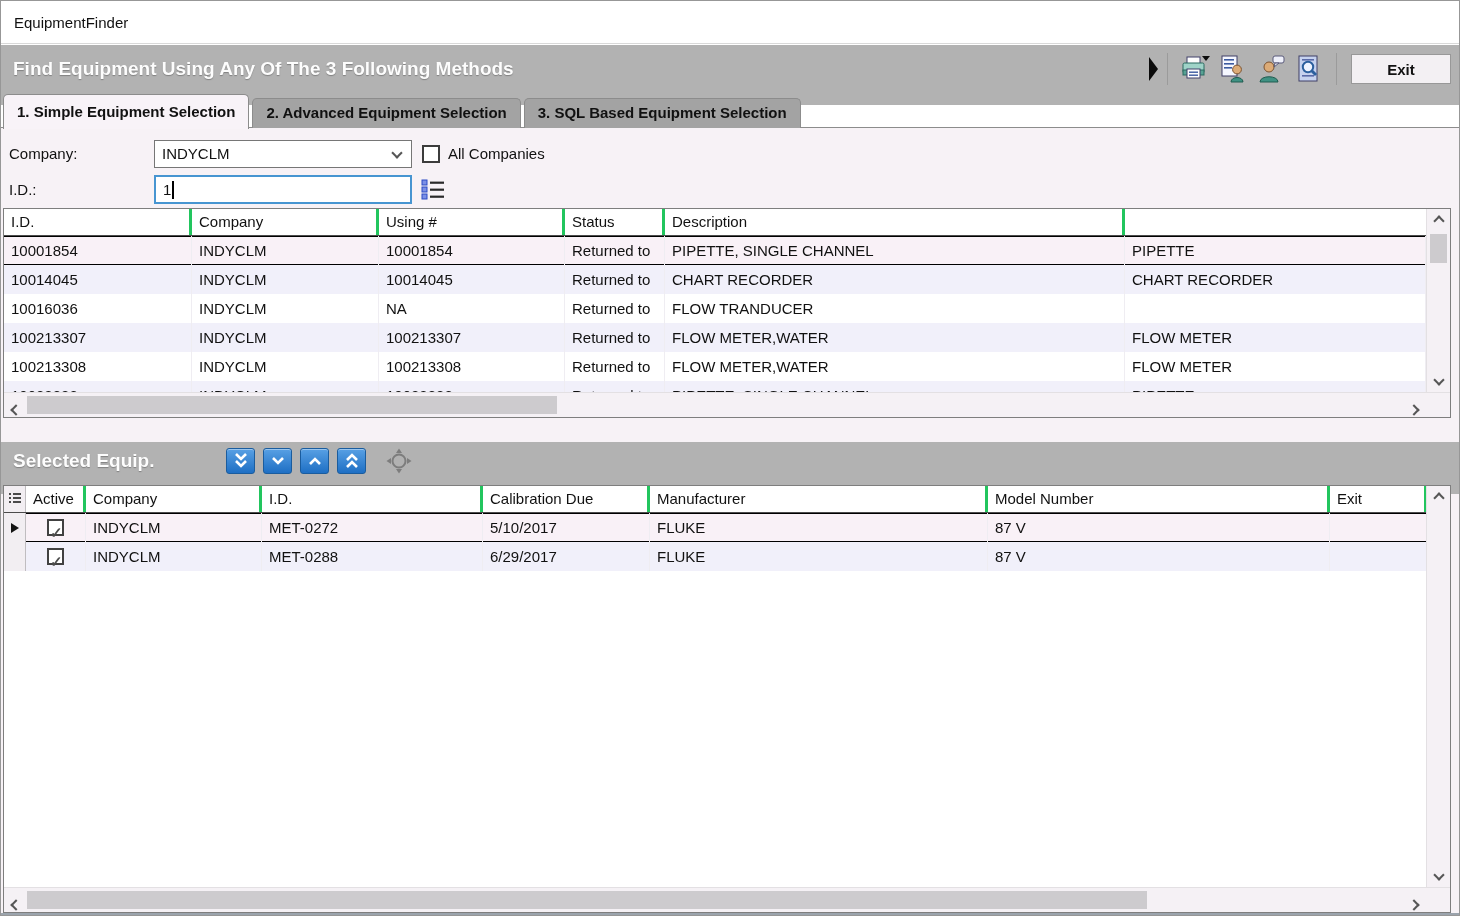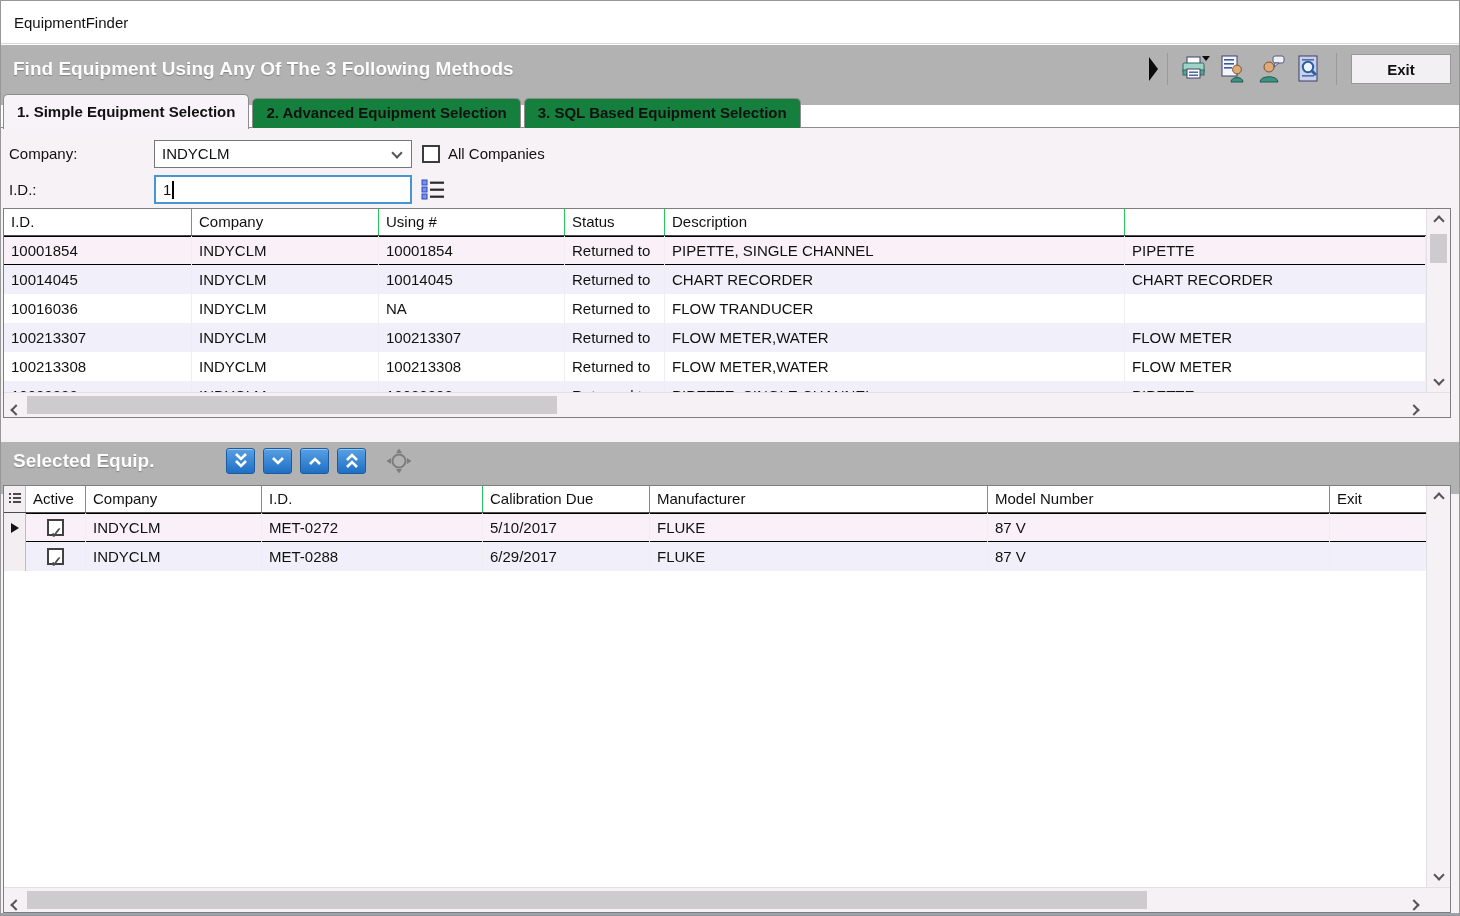--- a/index.html
+++ b/index.html
@@ -19,21 +19,21 @@
     color:#fdfdfd; text-shadow:0 1px 1px rgba(90,90,90,.55); }
   .toolbar { position:absolute; right:6px; top:0; height:48px; display:flex; align-items:center; }
   .tsep { width:1px; height:32px; background:#9b9b9b; margin:0 8px; }
   .ticon { width:38px; height:36px; background:transparent; border:none; display:flex;
     align-items:center; justify-content:center; cursor:pointer; }
   .exitbtn { margin-left:6px; margin-right:2px; width:100px; height:30px; background:#f3f0f3;
     border:1px solid #989898; font-family:inherit; font-size:15px; font-weight:bold; color:#111; cursor:pointer; }
   
   .tabstrip { position:absolute; top:92px; left:2px; right:0; height:35px; display:flex;
     align-items:flex-end; z-index:6; }
-  .tab { height:30px; line-height:28px; padding:0 13px; background:#15803d;
+  .tab { height:30px; line-height:28px; padding:0 13px; background:#a3a3a3;
     border:1px solid #8c8c8c; border-bottom:none; border-radius:5px 5px 0 0; margin-right:3px;
     font-weight:600; white-space:nowrap; cursor:pointer; }
   .tab.active { height:35px; line-height:34px; background:#f8f3f8; margin-bottom:-1px; z-index:7; }
   
   .panel { position:absolute; top:126px; left:0; right:0; bottom:0; background:#f7f2f6;
     border-top:1px solid #8c8c8c; }
   .flabel { position:absolute; left:8px; height:28px; line-height:28px; }
   .combo { position:absolute; left:153px; top:12px; width:258px; height:28px; background:#fff;
     border:1px solid #767676; line-height:26px; padding-left:7px; cursor:pointer; }
   .combo .ch { position:absolute; right:10px; top:8px; }
@@ -47,21 +47,21 @@
   .stitle { position:absolute; left:12px; line-height:38px; font-size:19px; font-weight:bold;
     color:#fdfdfd; text-shadow:0 1px 1px rgba(90,90,90,.55); }
   .bluebtn { position:absolute; top:6px; width:29px; height:26px; border:1px solid #1a5c9e; border-radius:3px;
     background:linear-gradient(#58a0e4,#1e6fc4); box-shadow:inset 0 1px 0 rgba(255,255,255,.4);
     display:flex; align-items:center; justify-content:center; cursor:pointer; }
   
   .grid { position:absolute; border:1px solid #7e7e7e; background:#fff; display:flex; flex-direction:column; }
   .grid-top { display:flex; flex:1; min-height:0; }
   .grid-cols { flex:1; overflow:hidden; display:flex; flex-direction:column; background:#fff; }
   .ghead { display:flex; height:27px; flex:none; border-bottom:1px solid #4c4c4c; background:#fff; }
-  .hcell { line-height:26px; padding-left:7px; height:100%; border-right:1px solid #22c55e;
+  .hcell { line-height:26px; padding-left:7px; height:100%; border-right:3px solid #22c55e;
     overflow:hidden; white-space:nowrap; flex:none; }
   .gbody { flex:1; overflow:hidden; background:#fff; }
   .grow { display:flex; height:29px; background:#fff; cursor:default; }
   .grow.alt { background:#f1f0fa; }
   .grow.sel { background:#f9f1f7; box-shadow:inset 0 1px 0 #000, inset 0 -1px 0 #000; }
   .gcell { line-height:29px; padding-left:7px; border-right:1px solid #efedf2;
     overflow:hidden; white-space:nowrap; flex:none; height:100%; }
   .selcell { width:22px; flex:none; background:#f2eef2; border-right:1px solid #c0bdc0;
     display:flex; align-items:center; justify-content:center; height:100%; }
   .rowptr { width:0; height:0; border-left:8px solid #141414; border-top:5px solid transparent;

